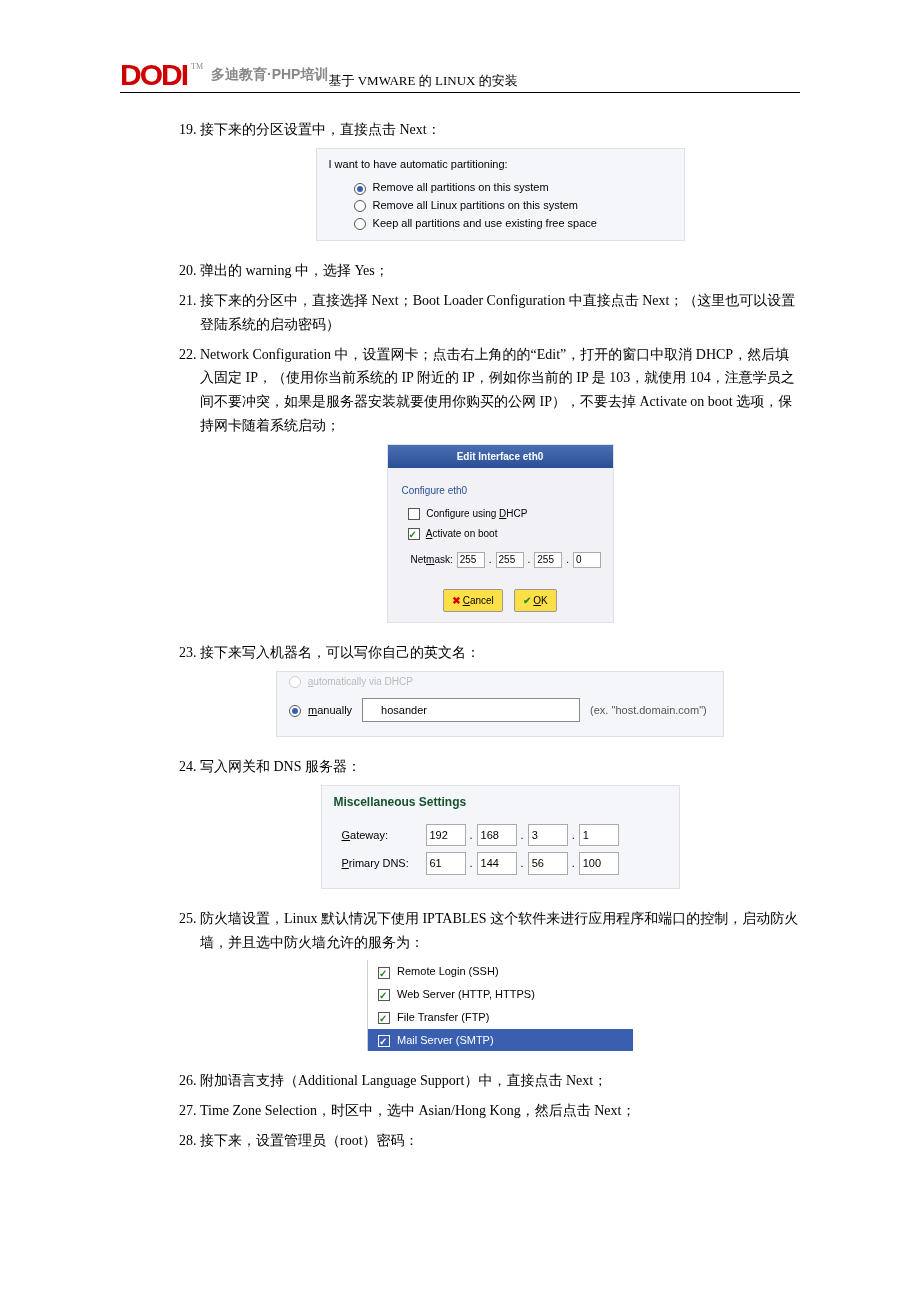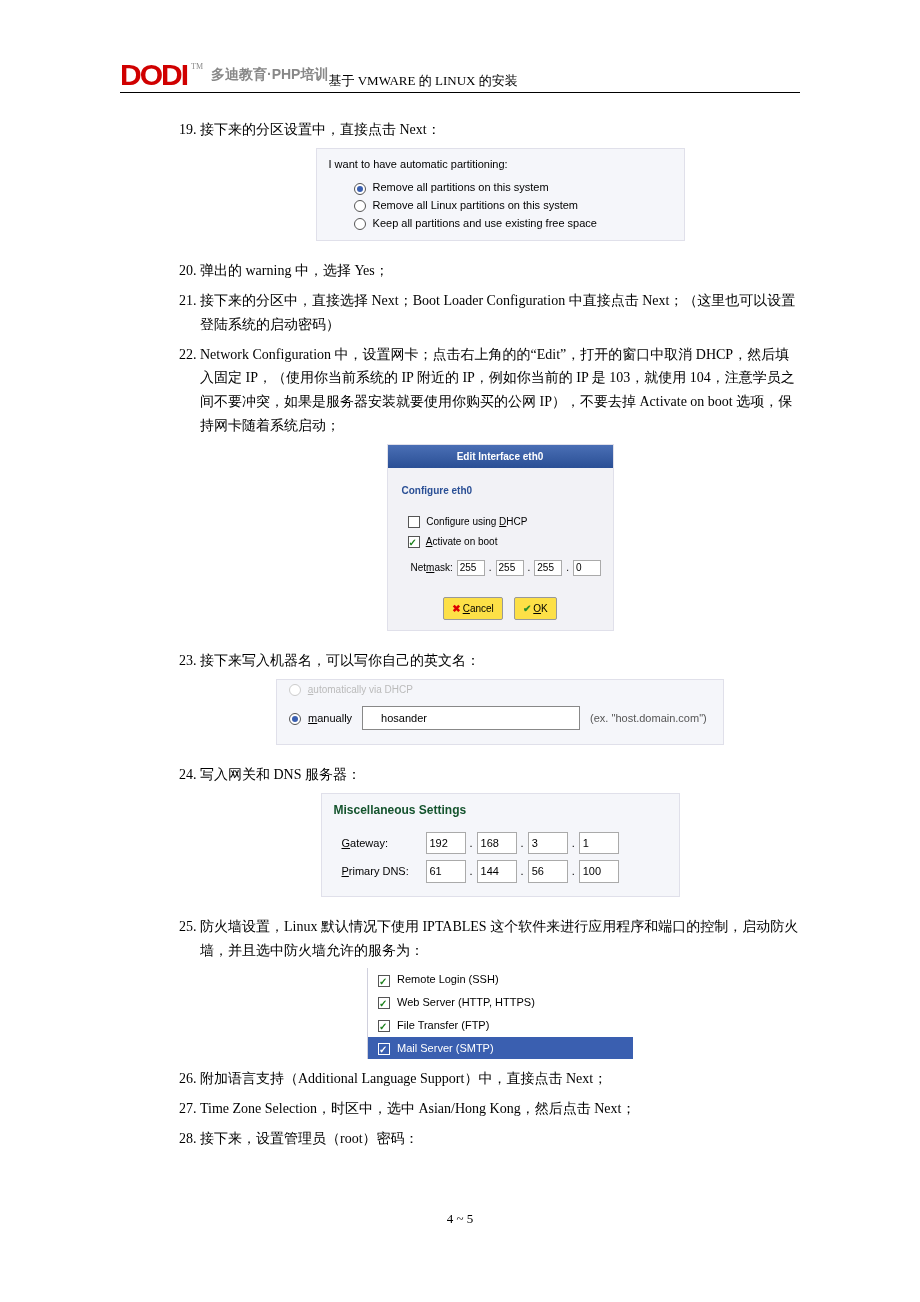--- a/index.html
+++ b/index.html
@@ -126,21 +126,21 @@
   }
   .ss2 .titlebar {
     background: linear-gradient(#4a6fb5, #2a4f95);
     color: #fff;
     font-weight: bold;
     font-size: 10px;
     padding: 3px 0;
     text-align: center;
   }
   .ss2 .body { padding: 14px 12px 8px 14px; font-size: 10px; }
-  .ss2 .sub { font-weight: bold; color: #2a4f95; margin-bottom: 14px; }
+  .ss2 .sub { font-weight: normal; color: #2a4f95; margin-bottom: 6px; }
   .ss2 .opt-line { margin: 3px 0 3px 6px; }
   .ss2 table { border-collapse: separate; border-spacing: 2px 2px; margin: 6px 0 0 6px; }
   .ss2 td { font-size: 10px; }
   .field {
     display: inline-block;
     background: #fff;
     border: 1px solid #aaa;
     padding: 1px 2px;
     font-size: 10px;
     min-width: 22px;
@@ -197,21 +197,21 @@
     font-size: 12px;
     margin-bottom: 6px;
   }
   .ss4 table { border-collapse: separate; border-spacing: 2px 4px; }
   .ss4 td { font-size: 11px; }
   .ss4 .lbl { width: 80px; padding-left: 6px; }
   .ss4 .f { border: 1px solid #aaa; background: #fff; padding: 1px 3px; min-width: 32px; display: inline-block; }
   
   .ss5 {
     width: 265px;
-    margin: 6px auto 8px auto;
+    margin: 6px auto 18px auto;
     font-family: Tahoma, Arial, sans-serif;
     font-size: 11px;
     border-left: 1px solid #d0d0dd;
   }
   .ss5 .row {
     padding: 2px 6px 2px 10px;
   }
   .ss5 .row.sel {
     background: #3a5fb0;
     color: #fff;
@@ -360,15 +360,14 @@
         </div>
       </div>
     </li>
 
     <li><span>附加语言支持（Additional Language Support）中，直接点击 Next；</span></li>
     <li><span>Time Zone Selection，时区中，选中 Asian/Hong Kong，然后点击 Next；</span></li>
     <li><span>接下来，设置管理员（root）密码：</span></li>
 
   </ol>
 
-  <div class="footer">4 ~ 5</div>
 
 </div>
 
 </body></html>

